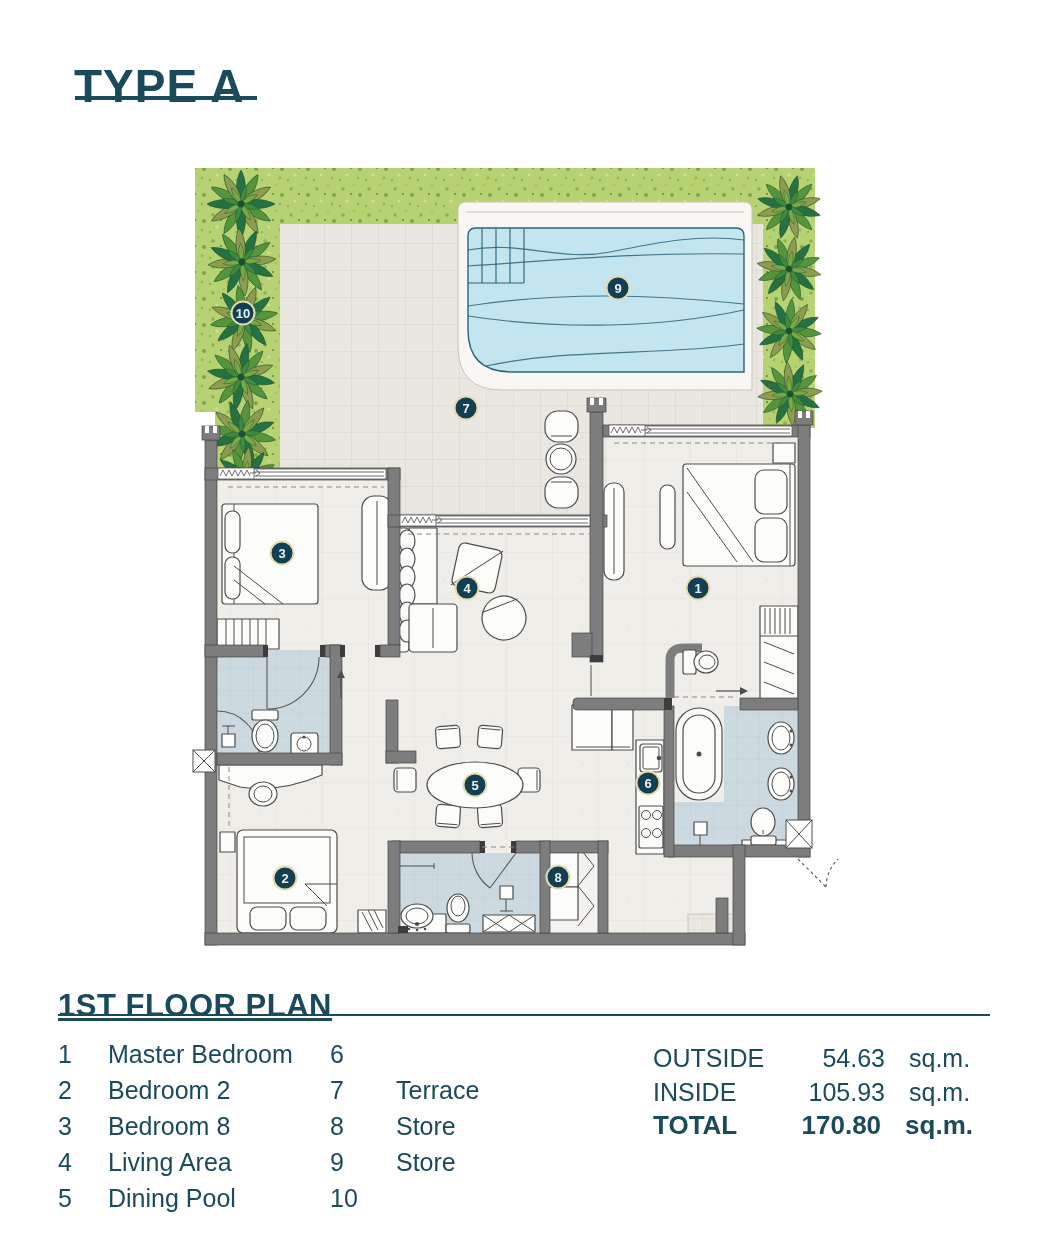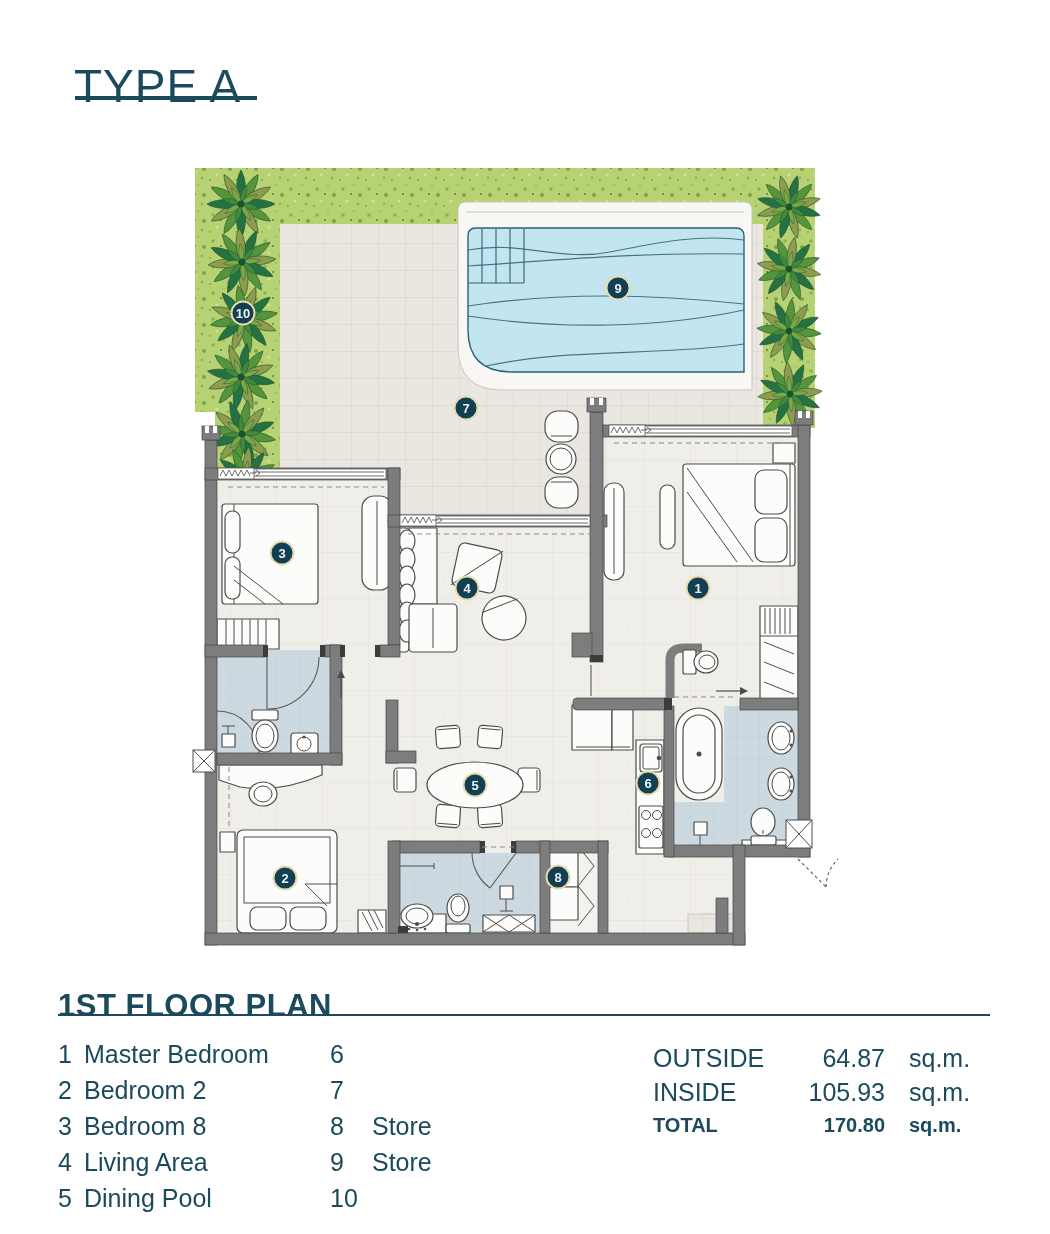--- a/index.html
+++ b/index.html
@@ -1,41 +1,41 @@
 <!DOCTYPE html>
 <html style="--accent: #1a4a5c; --marker: #123f52; --marker-ring: #e5dbae; --wall: #7d7d7d; --grass: #b7d273; --water: #c3e5ef; --terrace: #eae7e1; --floor: #f0eee9; --bath-floor: #cdd9e1;"><head>
 <meta charset="utf-8">
 <style>
   html,body{margin:0;padding:0;background:#ffffff;}
   body{width:1050px;height:1234px;position:relative;overflow:hidden;
        font-family:"Liberation Sans","DejaVu Sans",sans-serif;color:var(--accent,#1a4a5c);}
   .abs{position:absolute;}
   
-  .title{left:74px;top:28px;font-size:46px;font-weight:400;letter-spacing:1px;color:var(--accent);}
+  .title{left:74px;top:28px;font-size:46px;font-weight:700;letter-spacing:1px;color:var(--accent);}
   .title-underline{left:75px;top:96px;width:182px;height:4px;background:var(--accent);}
   
-  .plan-heading{left:58px;top:962px;font-size:31px;font-weight:700;letter-spacing:.5px;color:var(--accent);}
+  .plan-heading{left:58px;top:962px;font-size:31px;font-weight:700;letter-spacing:.5px;color:var(--accent);text-decoration:underline;}
   .caption-rule{left:58px;top:1014px;width:932px;height:2px;background:var(--accent);}
   
   .legend{left:58px;top:1036px;display:flex;}
   .legend-col{display:flex;flex-direction:column;}
   .legend-col.c1{width:272px;}
   .legend-col.c2{width:240px;}
   .legend-row{display:flex;line-height:36px;font-size:25px;color:var(--accent);}
   .legend-num{flex:0 0 auto;}
   .c1 .legend-num{width:26px;}
   .c2 .legend-num{width:42px;}
-  .legend-label{flex:1;}
+  .legend-label{flex:1;margin-left:24px;}
   
   .areas{left:653px;top:1042px;width:320px;display:flex;flex-direction:column;}
   .area-row{display:flex;line-height:33.5px;font-size:25px;color:var(--accent);}
   .area-label{width:152px;}
   .area-value{width:80px;text-align:right;}
   .area-unit{margin-left:24px;}
-  .area-row.total{font-weight:700;font-size:20px;}
+  .area-row.total{font-weight:700;font-size:26px;}
   
   .plan-wrap{left:185px;top:160px;width:655px;height:800px;}
   svg text.mnum{fill:#e9f3f6;font-size:13px;font-weight:700;
       font-family:"Liberation Sans","DejaVu Sans",sans-serif;}
   .marker circle{fill:var(--marker,#123f52);stroke:var(--marker-ring,#e5dbae);stroke-width:2;}
   .wall{fill:#7d7d7d;stroke:#454545;stroke-width:.7;}
   .furn{fill:#fcfcfa;stroke:#4c4c4c;stroke-width:1.2;stroke-linejoin:round;}
   .thin{fill:none;stroke:#4c4c4c;stroke-width:1;}
   .door{fill:none;stroke:#5a5a5a;stroke-width:1.1;}
   .dash{fill:none;stroke:#8a8a8a;stroke-width:1;stroke-dasharray:5 4;}
@@ -488,39 +488,40 @@
       <span class="legend-num">5</span>
       <span class="legend-label">Dining Pool</span>
     </div>
   </div>
   <div class="legend-col c2">
     <div class="legend-row">
       <span class="legend-num">6</span>
     </div>
     <div class="legend-row">
       <span class="legend-num">7</span>
+      <span class="legend-label">Terrace</span>
     </div>
     <div class="legend-row">
       <span class="legend-num">8</span>
       <span class="legend-label">Store</span>
     </div>
     <div class="legend-row">
       <span class="legend-num">9</span>
       <span class="legend-label">Store</span>
     </div>
     <div class="legend-row">
       <span class="legend-num">10</span>
     </div>
   </div>
 </div>
 
 <div class="abs areas">
   <div class="area-row">
     <span class="area-label">OUTSIDE</span>
-    <span class="area-value">64.87</span>
+    <span class="area-value">54.63</span>
     <span class="area-unit">sq.m.</span>
   </div>
   <div class="area-row">
     <span class="area-label">INSIDE</span>
     <span class="area-value">105.93</span>
     <span class="area-unit">sq.m.</span>
   </div>
   <div class="area-row total">
     <span class="area-label">TOTAL</span>
     <span class="area-value">170.80</span>

